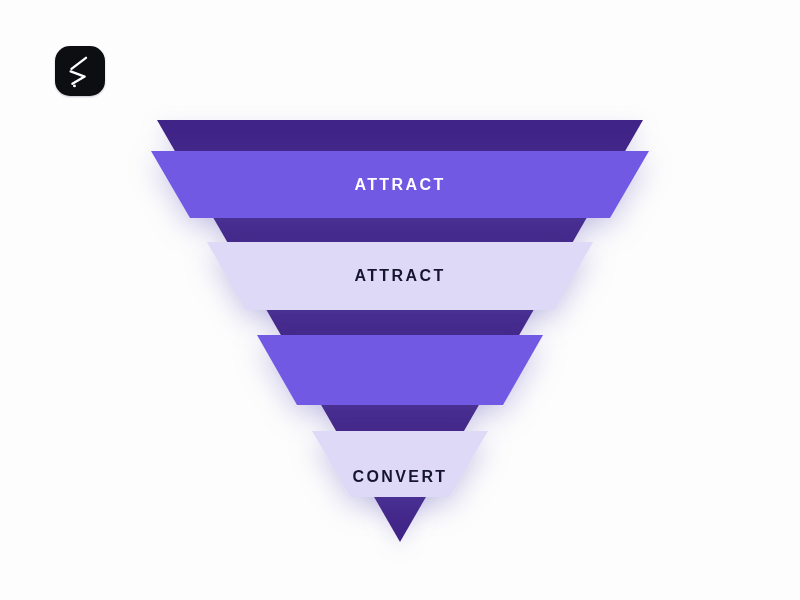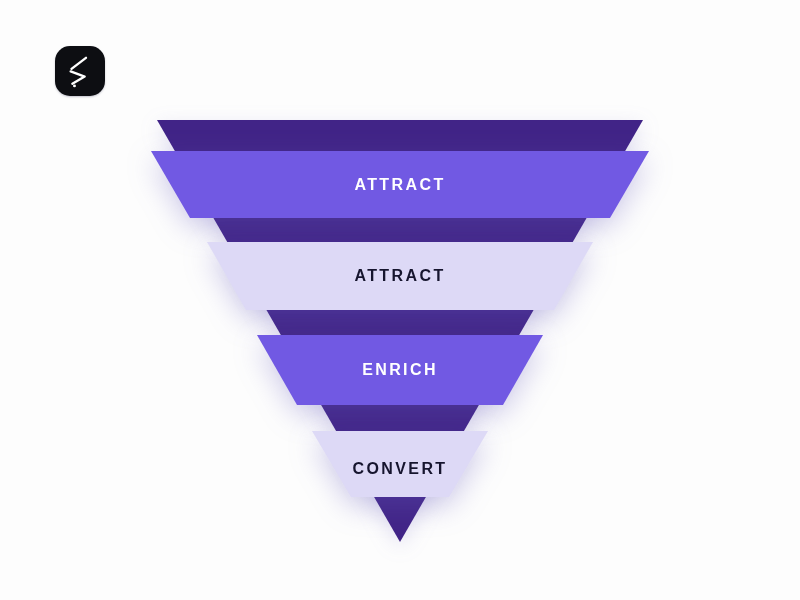--- a/index.html
+++ b/index.html
@@ -53,21 +53,21 @@
   }
   .stage-label span {
     font-size: 16px;
     font-weight: 700;
     letter-spacing: 2.4px;
     line-height: 1;
   }
   .stage-0 { top: 151px; height: 67px; }
   .stage-1 { top: 242px; height: 68px; }
   .stage-2 { top: 335px; height: 70px; }
-  .stage-3 { top: 411px; height: 66px; align-items: flex-end; }
+  .stage-3 { top: 444px; height: 66px; }
 </style>
 </head>
 <body>
 
 <div class="canvas">
 
   <div class="logo">
     <svg width="34" height="34" viewBox="0 0 40 40">
       <g fill="none" stroke="#FFFFFF" stroke-width="2.8" stroke-linecap="round" stroke-linejoin="round">
         <path d="M 27 4.5 L 10 17.5"></path>
@@ -86,20 +86,17 @@
     <polygon class="band" points="257,335 543,335 503,405 297,405" fill="#7159E3"></polygon>
     <polygon class="band" points="312,431 488,431 449,497 351,497" fill="#DDD9F6"></polygon>
   </svg>
 
   <div class="stage-label stage-0">
     <span style="color: rgb(255, 255, 255);">ATTRACT</span>
   </div>
   <div class="stage-label stage-1">
     <span style="color: rgb(22, 21, 46);">ATTRACT</span>
   </div>
-  <div class="stage-label stage-2">
-    <span style="color: rgb(255, 255, 255);">ENRICH</span>
-  </div>
   <div class="stage-label stage-3">
     <span style="color: rgb(22, 21, 46);">CONVERT</span>
   </div>
 
 </div>
 
 </body></html>

